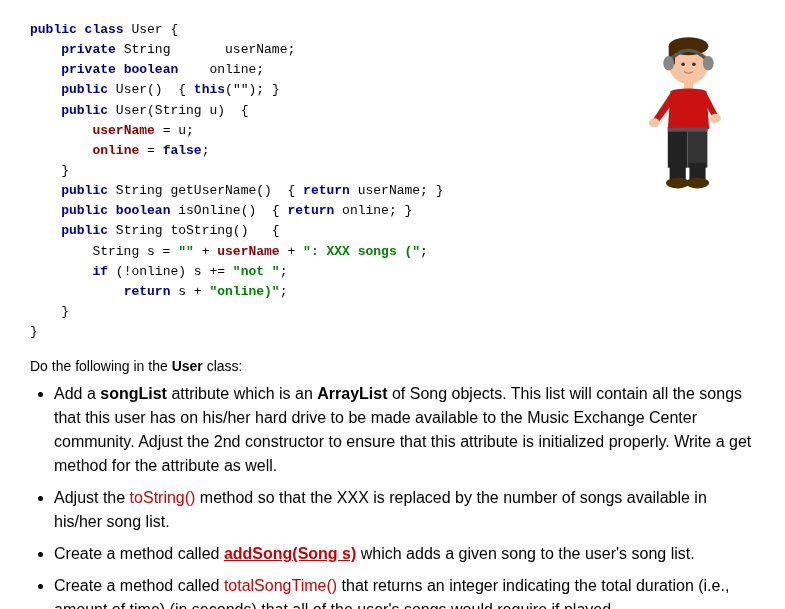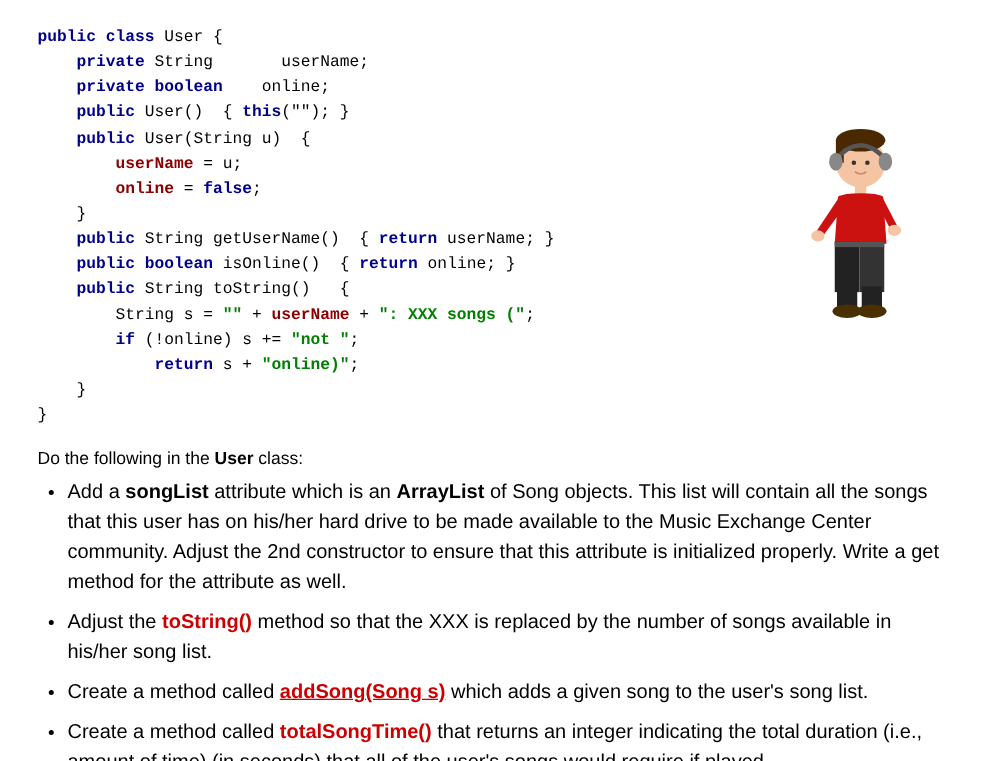--- a/index.html
+++ b/index.html
@@ -8,21 +8,21 @@
       font-size: 14px;
       background: #fff;
       color: #000;
       padding: 20px 30px;
       width: 785px;
       min-height: 609px;
     }
 
     .top-section {
       display: flex;
-      align-items: center;
+      align-items: flex-start;
       margin-bottom: 16px;
     }
 
     .code-block {
       font-family: 'Courier New', Courier, monospace;
       font-size: 13px;
       line-height: 1.55;
       flex: 1;
       white-space: pre;
     }
@@ -110,17 +110,17 @@
     </svg>
   </div>
 </div>
 
 <div class="instructions">
   <p>
     <span>Do the following in the </span><strong>User</strong><span> class:</span>
   </p>
   <ul id="instructions-list">
       <li>Add a <strong>songList</strong> attribute which is an <strong>ArrayList</strong> of Song objects.  This list will contain all the songs that this user has on his/her hard drive to be made available to the Music Exchange Center community.  Adjust the 2nd constructor to ensure that this attribute is initialized properly.  Write a get method for the attribute as well.</li>
-      <li>Adjust the <span style="color: rgb(204, 0, 0); font-weight: bold;">toString()</span> method so that the XXX is replaced by the number of songs available in his/her song list.</li>
+      <li>Adjust the <span style="color: rgb(204, 0, 0); font-weight: normal;">toString()</span> method so that the XXX is replaced by the number of songs available in his/her song list.</li>
       <li>Create a method called <span style="color: rgb(204, 0, 0); font-weight: bold; text-decoration: underline;">addSong(Song s)</span> which adds a given song to the user's song list.</li>
-      <li>Create a method called <span style="color: rgb(204, 0, 0); font-weight: bold;">totalSongTime()</span> that returns an integer indicating the total duration (i.e., amount of time) (in seconds) that all of the user's songs would require if played.</li>
+      <li>Create a method called <span style="color: rgb(204, 0, 0); font-weight: normal;">totalSongTime()</span> that returns an integer indicating the total duration (i.e., amount of time) (in seconds) that all of the user's songs would require if played.</li>
     </ul>
 </div>
 
 </body></html>

